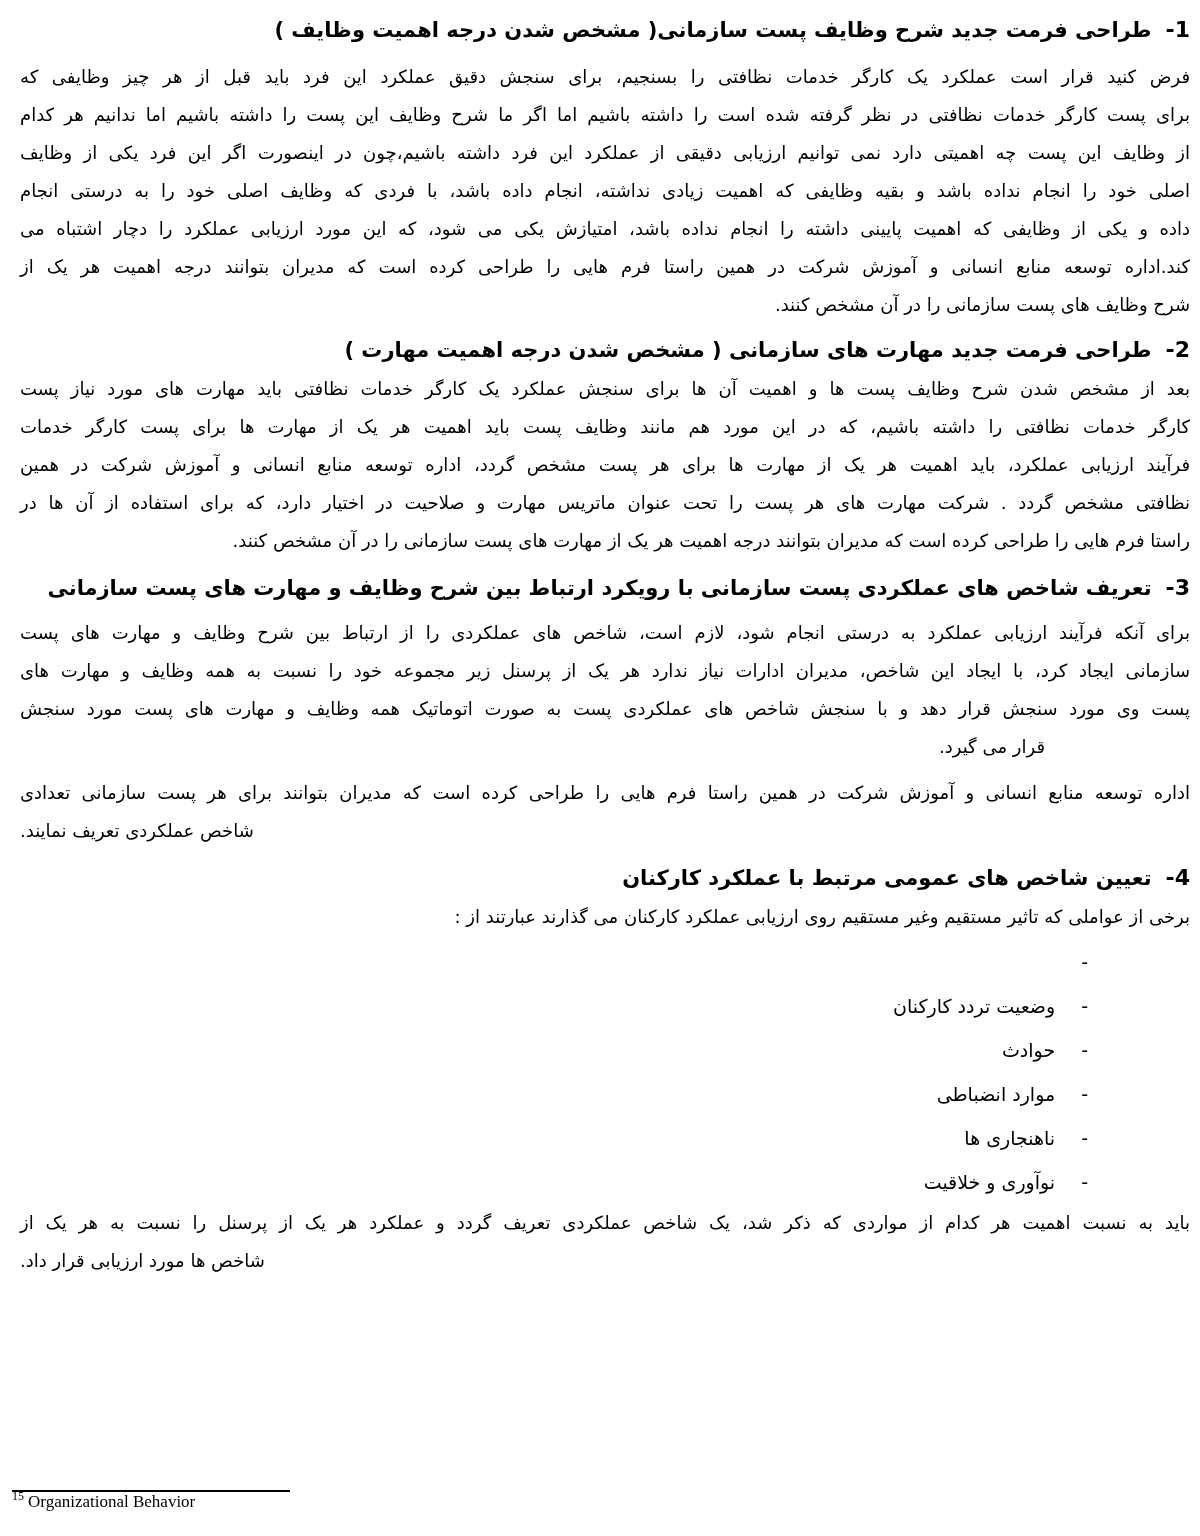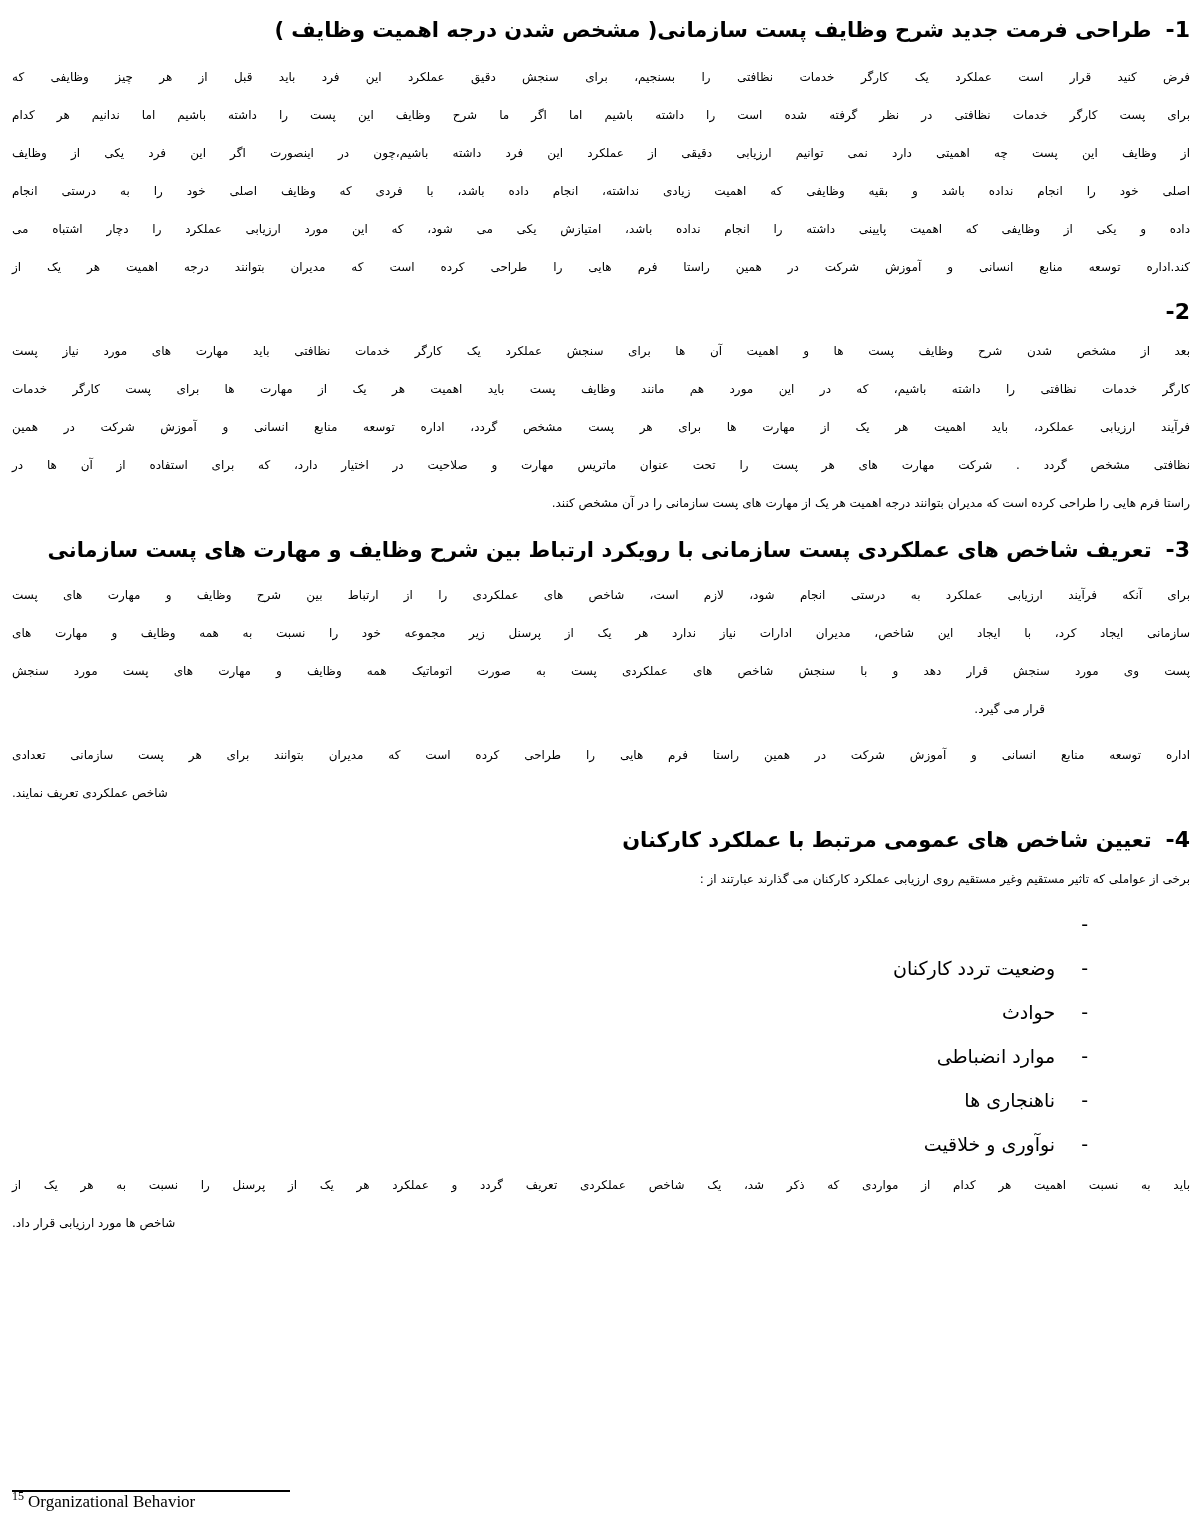--- a/index.html
+++ b/index.html
@@ -16,21 +16,21 @@
   .heading{
     display:flex;gap:14px;align-items:baseline;
     font-weight:bold;font-size:21px;line-height:40px;
     white-space:nowrap;
   }
   .heading .num{font-size:22px;}
   .h1{margin-top:2px;}
   .h2{margin-top:6px;}
   .h3{margin-top:8px;}
   .h4{margin-top:8px;}
-  .para{font-size:12px;}
+  .para{font-size:18px;margin-left:8px;}
   .para.p1{margin-top:8px;}
   .para.p3{margin-top:6px;}
   .para.p4{margin-top:8px;}
   .line{line-height:38px;}
   .j{text-align:justify;text-align-last:justify;}
   .r{text-align:right;}
   .c{text-align:left;}
   .ri{text-align:right;padding-left:0;padding-right:145px;}
   sup{font-size:13px;line-height:0;}
   .bullets{margin-top:4px;}
@@ -61,24 +61,26 @@
     <span class="num">1-</span>
     <span class="h-text">طراحی فرمت جدید شرح وظایف پست سازمانی( مشخص شدن درجه اهمیت وظایف )</span>
   </div>
   <div class="para p1">
       <div class="line j">فرض کنید قرار است عملکرد یک کارگر خدمات نظافتی را بسنجیم، برای سنجش دقیق عملکرد این فرد باید قبل از هر چیز وظایفی که</div>
       <div class="line j">برای پست کارگر خدمات نظافتی در نظر گرفته شده است را داشته باشیم اما اگر ما شرح وظایف این پست را داشته باشیم اما ندانیم هر کدام</div>
       <div class="line j">از وظایف این پست چه اهمیتی دارد نمی توانیم ارزیابی دقیقی از عملکرد این فرد داشته باشیم،چون در اینصورت اگر این فرد یکی از وظایف</div>
       <div class="line j">اصلی خود را انجام نداده باشد و بقیه وظایفی که اهمیت زیادی نداشته، انجام داده باشد، با فردی که وظایف اصلی خود را به درستی انجام</div>
       <div class="line j">داده و یکی از وظایفی که اهمیت پایینی داشته را انجام نداده باشد، امتیازش یکی می شود، که این مورد ارزیابی عملکرد را دچار اشتباه می</div>
       <div class="line j">کند.اداره توسعه منابع انسانی و آموزش شرکت در همین راستا فرم هایی را طراحی کرده است که مدیران بتوانند درجه اهمیت هر یک از</div>
+      <div class="line r">شرح وظایف های پست سازمانی را در آن مشخص کنند.</div>
     </div>
 
   <div class="heading h2">
     <span class="num">2-</span>
+    <span class="h-text">طراحی فرمت جدید مهارت های سازمانی ( مشخص شدن درجه اهمیت مهارت )</span>
   </div>
   <div class="para">
       <div class="line j">بعد از مشخص شدن شرح وظایف پست ها و اهمیت آن ها برای سنجش عملکرد یک کارگر خدمات نظافتی باید مهارت های مورد نیاز پست</div>
       <div class="line j">کارگر خدمات نظافتی را داشته باشیم، که در این مورد هم مانند وظایف پست باید اهمیت هر یک از مهارت ها برای پست کارگر خدمات</div>
       <div class="line j">فرآیند ارزیابی عملکرد، باید اهمیت هر یک از مهارت ها برای هر پست مشخص گردد، اداره توسعه منابع انسانی و آموزش شرکت در همین</div>
       <div class="line j">نظافتی مشخص گردد . شرکت مهارت های هر پست را تحت عنوان ماتریس مهارت و صلاحیت در اختیار دارد، که برای استفاده از آن ها در</div>
       <div class="line r">راستا فرم هایی را طراحی کرده است که مدیران بتوانند درجه اهمیت هر یک از مهارت های پست سازمانی را در آن مشخص کنند.</div>
     </div>
 
   <div class="heading h3">

